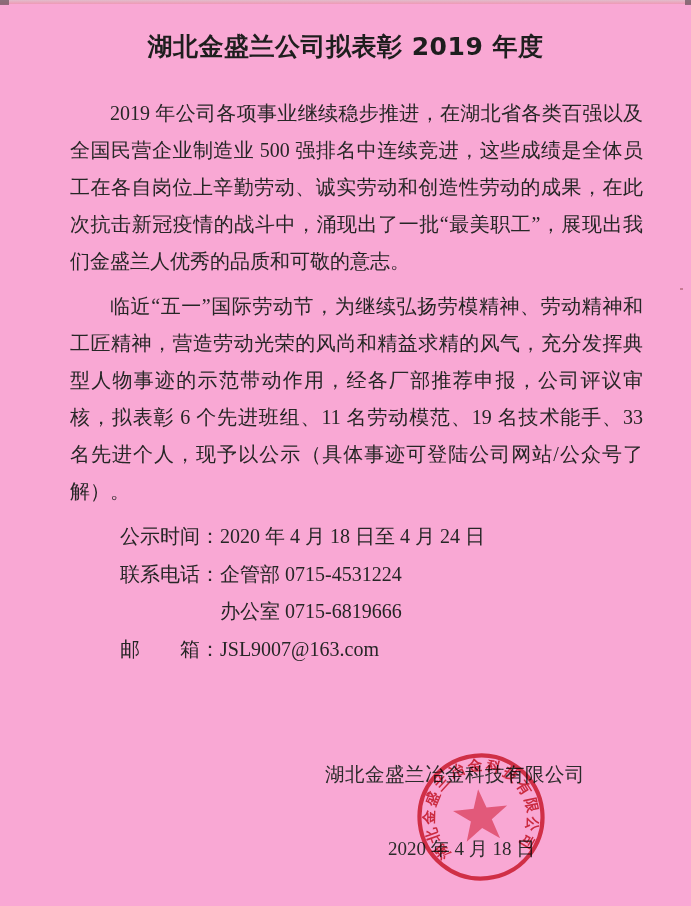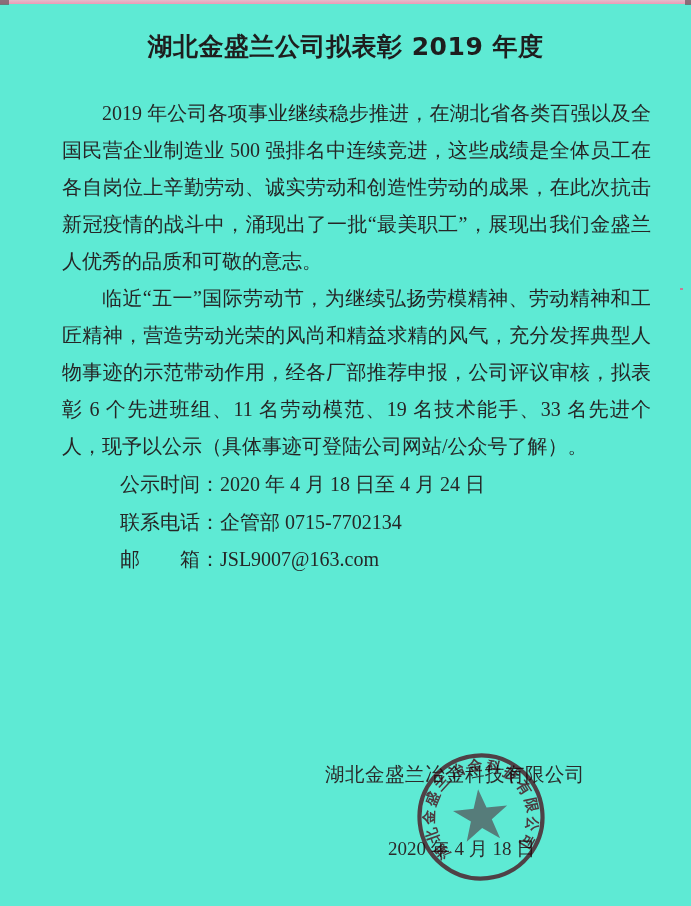--- a/index.html
+++ b/index.html
@@ -1,19 +1,19 @@
 <!DOCTYPE html>
 <html><head>
 <meta charset="utf-8">
 <style>
   html,body{margin:0;padding:0;}
   .page{
     position:relative;
     width:691px;height:906px;
-    background:#5eead4;
+    background:#f9a8d4;
     overflow:hidden;
     font-family:"Liberation Serif","DejaVu Serif",serif;
     color:#262626;
   }
   
   .top-edge{position:absolute;top:0;left:0;width:691px;height:4px;
     background:linear-gradient(to bottom,#e2bccb,#ef9ab6);}
   .corner-mark{position:absolute;top:0;height:5px;background:#6e5560;opacity:.75;}
   .corner-mark.left{left:0;width:9px;}
   .corner-mark.right{right:0;width:6px;}
@@ -29,21 +29,21 @@
     letter-spacing:.5px;
   }
   .body-text{
     margin-top:28px;
     padding:0 40px 0 62px;
     font-size:20px;
     line-height:37px;
     text-align:justify;
   }
   .body-text p{
-    margin:0;
+    margin:8px;
     text-indent:2em;
   }
   .contact{
     margin-top:1px;
     padding-left:120px;
     font-size:20px;
     line-height:37.5px;
   }
   .contact .line{white-space:pre;}
   .contact .line.indent2{margin-left:100px;}
@@ -88,21 +88,22 @@
     <div>湖北金盛兰公司拟表彰 2019 年度</div>
   </div>
 
   <div class="body-text">
     <p>2019 年公司各项事业继续稳步推进，在湖北省各类百强以及全国民营企业制造业 500 强排名中连续竞进，这些成绩是全体员工在各自岗位上辛勤劳动、诚实劳动和创造性劳动的成果，在此次抗击新冠疫情的战斗中，涌现出了一批“最美职工”，展现出我们金盛兰人优秀的品质和可敬的意志。</p>
     <p>临近“五一”国际劳动节，为继续弘扬劳模精神、劳动精神和工匠精神，营造劳动光荣的风尚和精益求精的风气，充分发挥典型人物事迹的示范带动作用，经各厂部推荐申报，公司评议审核，拟表彰 6 个先进班组、11 名劳动模范、19 名技术能手、33 名先进个人，现予以公示（具体事迹可登陆公司网站/公众号了解）。</p>
   </div>
 
   <div class="contact">
     <div class="line">公示时间：2020 年 4 月 18 日至 4 月 24 日</div>
-    <div class="line">联系电话：企管部 0715-7702134</div>
+    <div class="line">联系电话：企管部 0715-4531224</div>
+    <div class="line indent2">办公室 0715-6819666</div>
     <div class="line">邮　　箱：JSL9007@163.com</div>
   </div>
 
   <div class="sig-company">湖北金盛兰冶金科技有限公司</div>
   <div class="sig-date">2020 年 4 月 18 日</div>
 
   <svg class="seal" viewBox="-70 -70 140 140" xmlns="http://www.w3.org/2000/svg">
     <circle class="ring" cx="0" cy="0" r="61.5"></circle>
     <polygon class="star" points="0,-28 6.5,-8.9 27.2,-8.8 10.5,3.4 16.8,23.1 0,11 -16.8,23.1 -10.5,3.4 -27.2,-8.8 -6.5,-8.9"></polygon>
     <defs>

